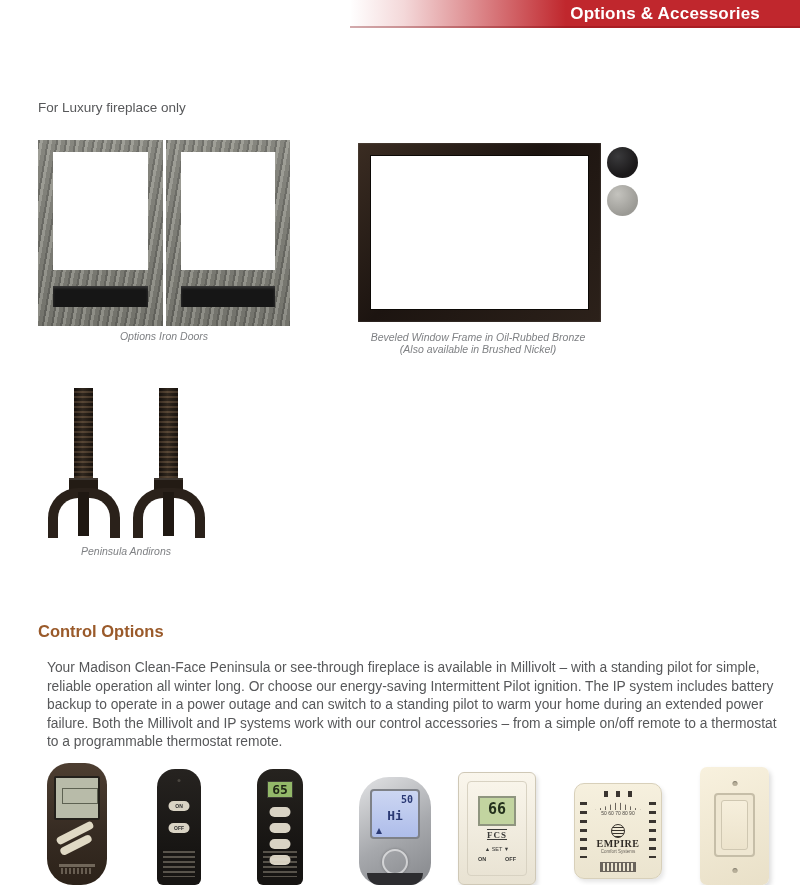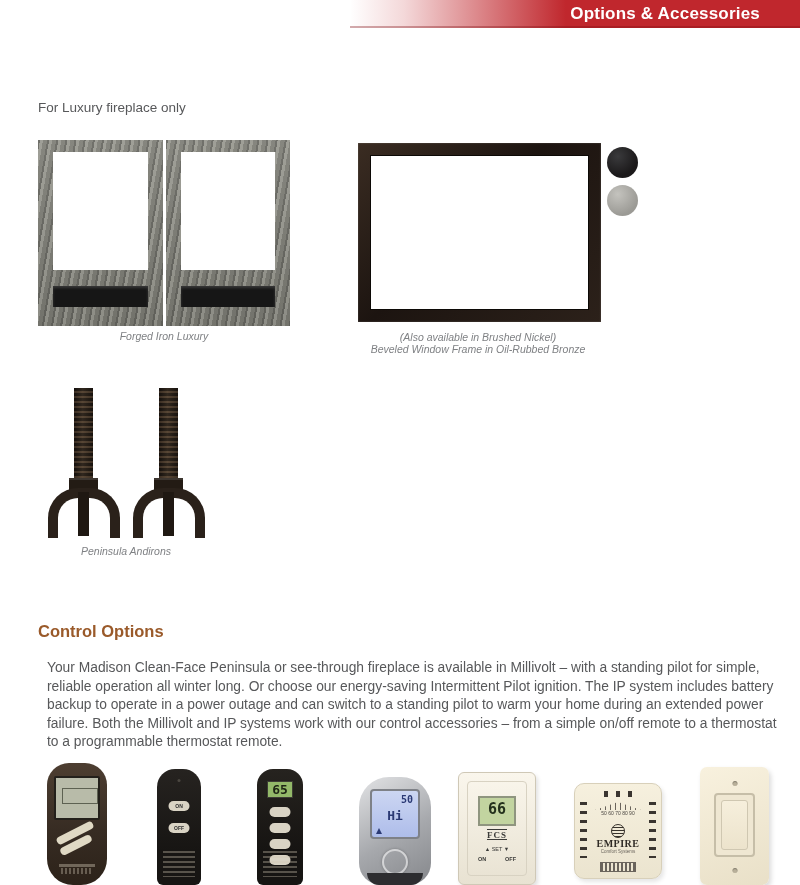--- a/index.html
+++ b/index.html
@@ -175,30 +175,30 @@
   <figure class="doors" style="margin:0;">
     <div class="door">
       <div class="door-glass"></div>
       <div class="door-slot"></div>
     </div>
     <div class="door">
       <div class="door-glass"></div>
       <div class="door-slot"></div>
     </div>
   </figure>
-  <div class="caption cap-doors">Forged Iron Luxury</div>
+  <div class="caption cap-doors">Options Iron Doors</div>
 
   <div class="frame">
     <div class="frame-glass"></div>
   </div>
   <div class="swatch swatch-bronze"></div>
   <div class="swatch swatch-nickel"></div>
   <div class="caption cap-frame">
+    <div>Beveled Window Frame in Oil-Rubbed Bronze</div>
     <div>(Also available in Brushed Nickel)</div>
-    <div>Beveled Window Frame in Oil-Rubbed Bronze</div>
   </div>
 
   <div class="andirons">
     <div class="andiron">
       <div class="post"></div>
       <div class="collar"></div>
       <div class="arch"></div>
       <div class="frontleg"></div>
     </div>
     <div class="andiron">

